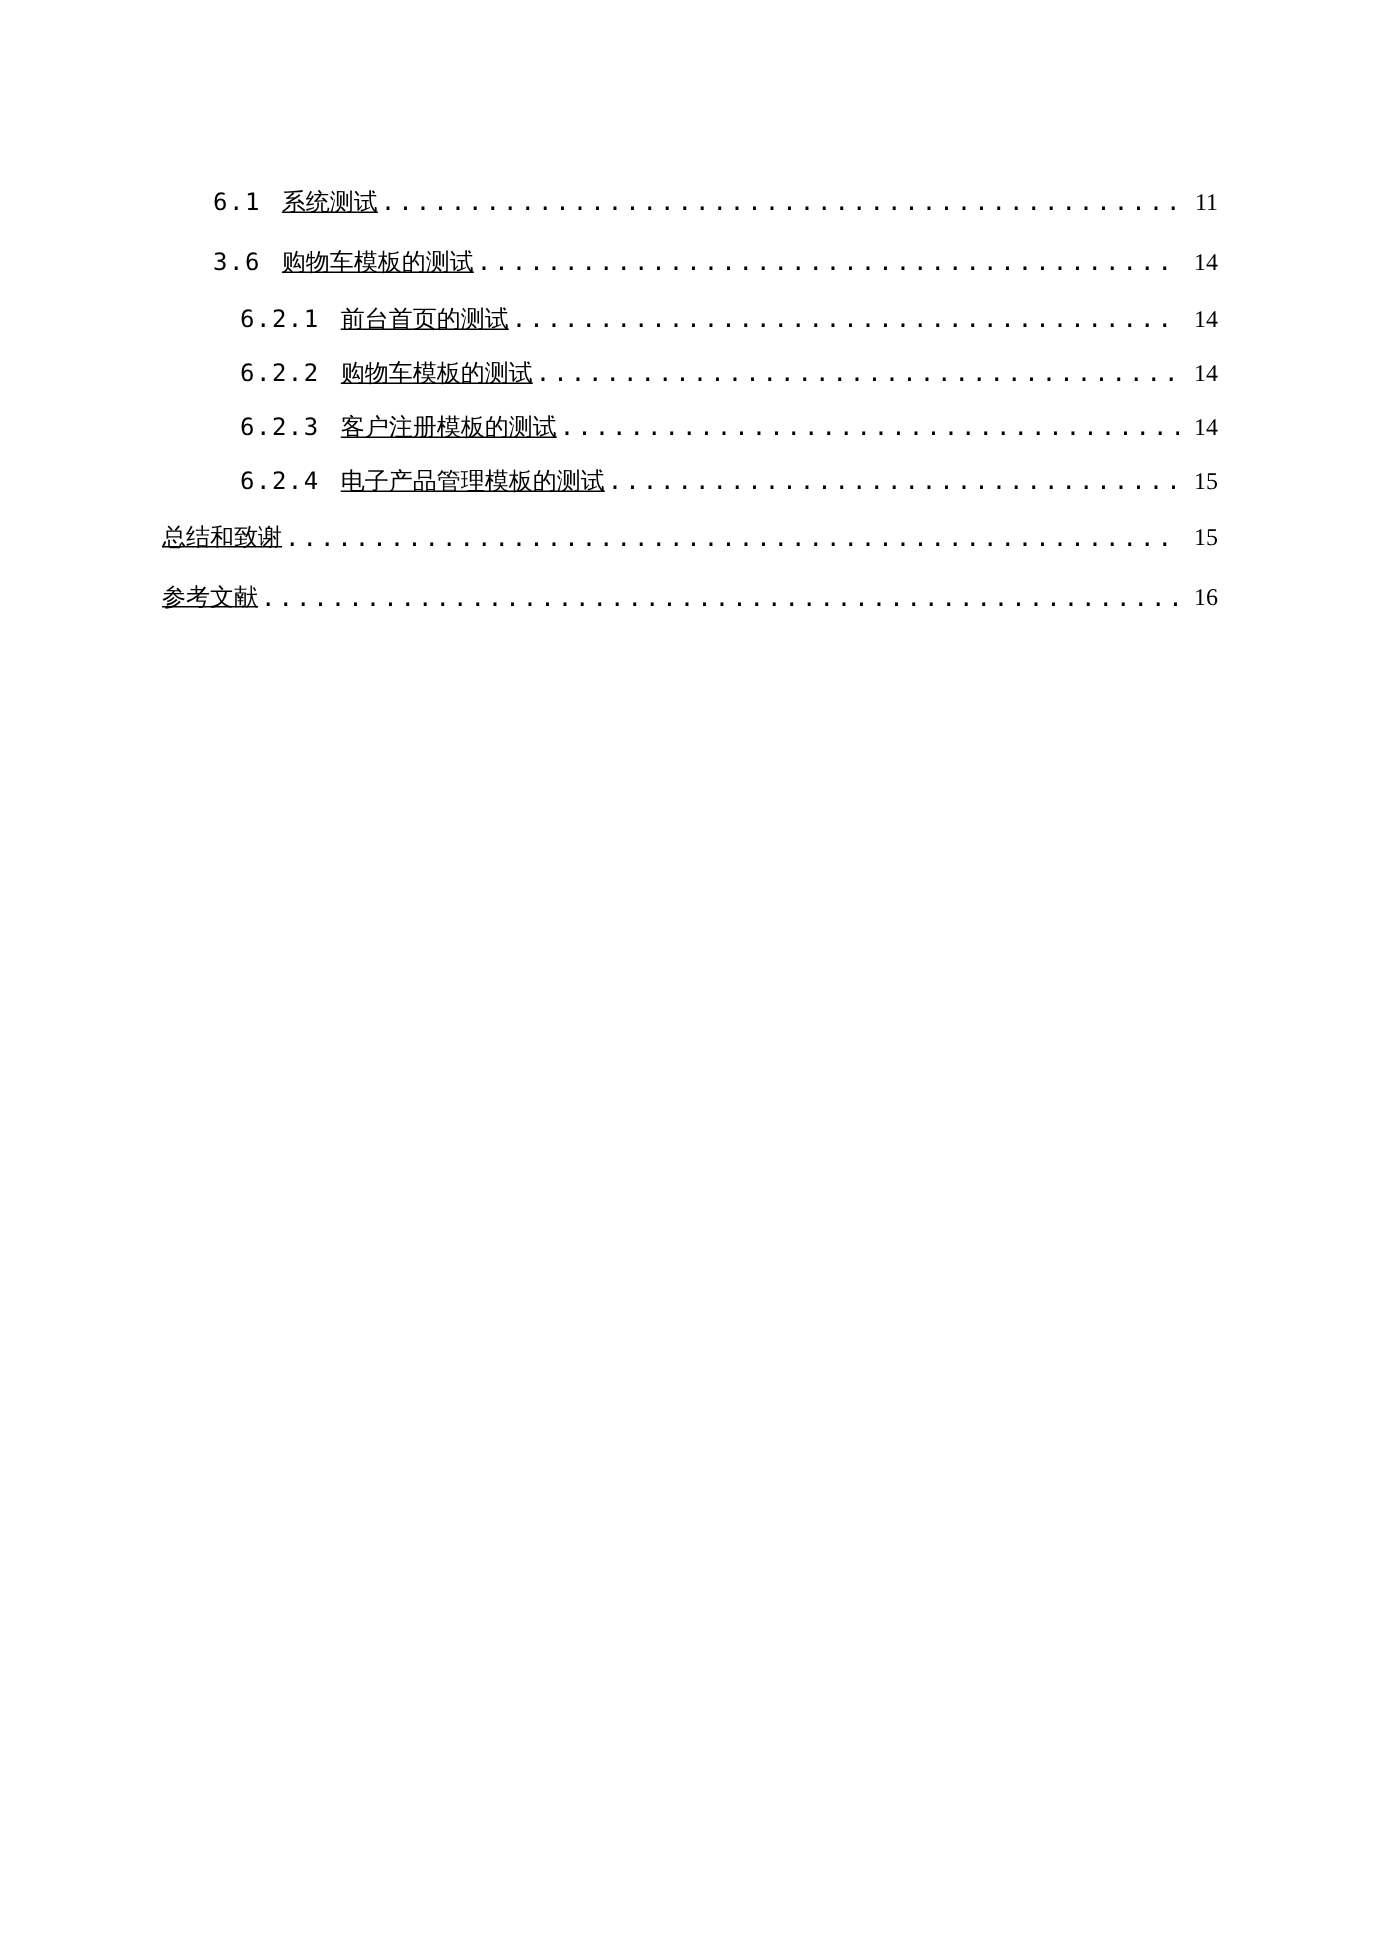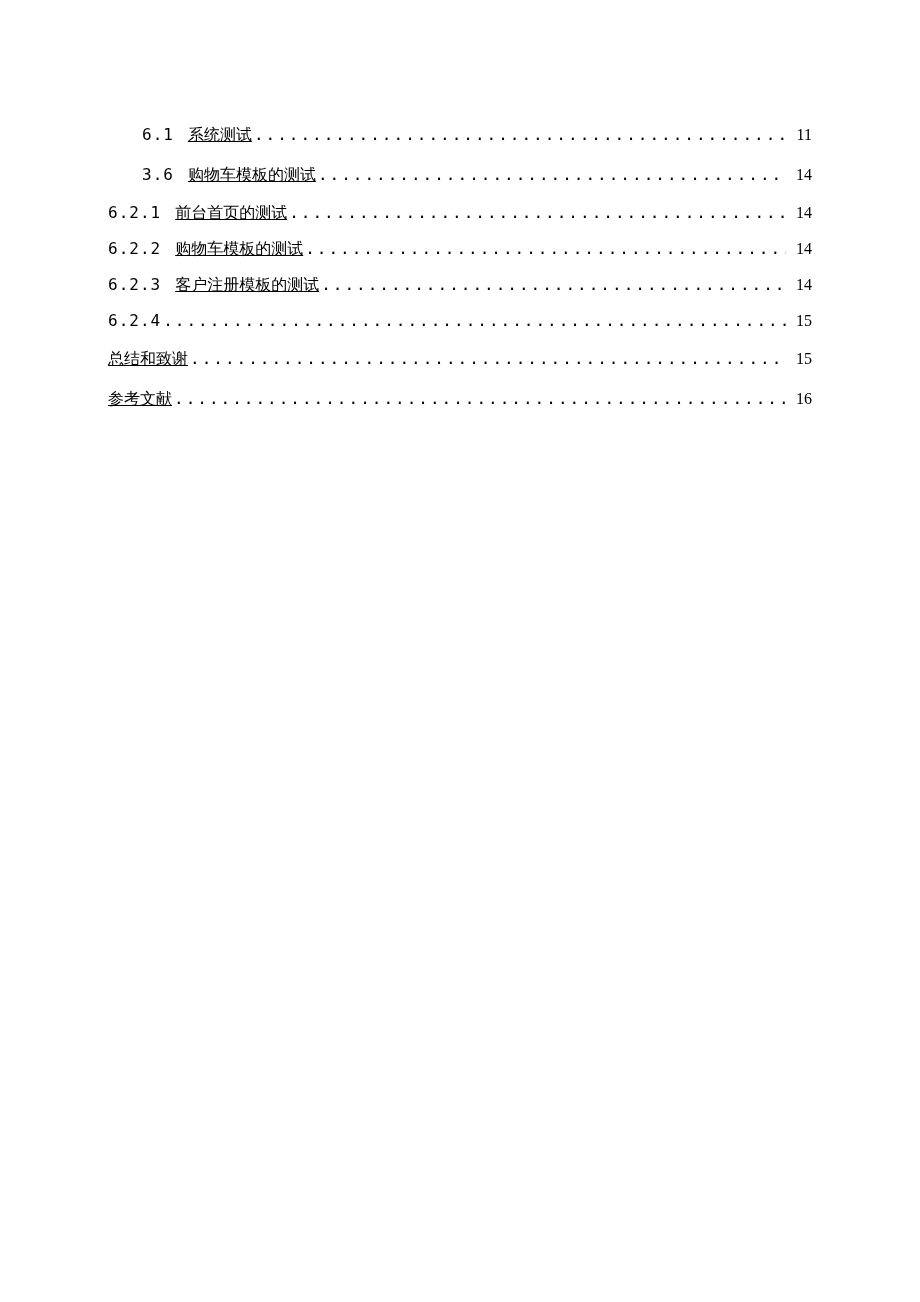--- a/index.html
+++ b/index.html
@@ -27,20 +27,21 @@
       line-height: 40px;
     }
     .toc-line.sublevel {
       height: 36px;
       line-height: 36px;
     }
     .indent-l1 {
       margin-left: 34px;
     }
     .indent-l2 {
+      margin-left: 52px;
     }
     .indent-l0 {
       margin-left: 0;
       align-items: center;
     }
     .toc-num {
       font-family: "SimSun", "宋体", monospace;
       letter-spacing: 1px;
       flex-shrink: 0;
     }
@@ -108,20 +109,21 @@
 
   <div class="toc-line sublevel indent-l2">
     <span class="toc-num">6.2.3</span>
     <span class="toc-title">客户注册模板的测试</span>
     <span class="toc-dots"></span>
     <span class="toc-page">14</span>
   </div>
 
   <div class="toc-line sublevel indent-l2">
     <span class="toc-num">6.2.4</span>
+    <span class="toc-title">电子产品管理模板的测试</span>
     <span class="toc-dots"></span>
     <span class="toc-page">15</span>
   </div>
 
   <div class="toc-line indent-l0">
     <span class="toc-title nonum">总结和致谢</span>
     <span class="toc-dots"></span>
     <span class="toc-page">15</span>
   </div>
 

